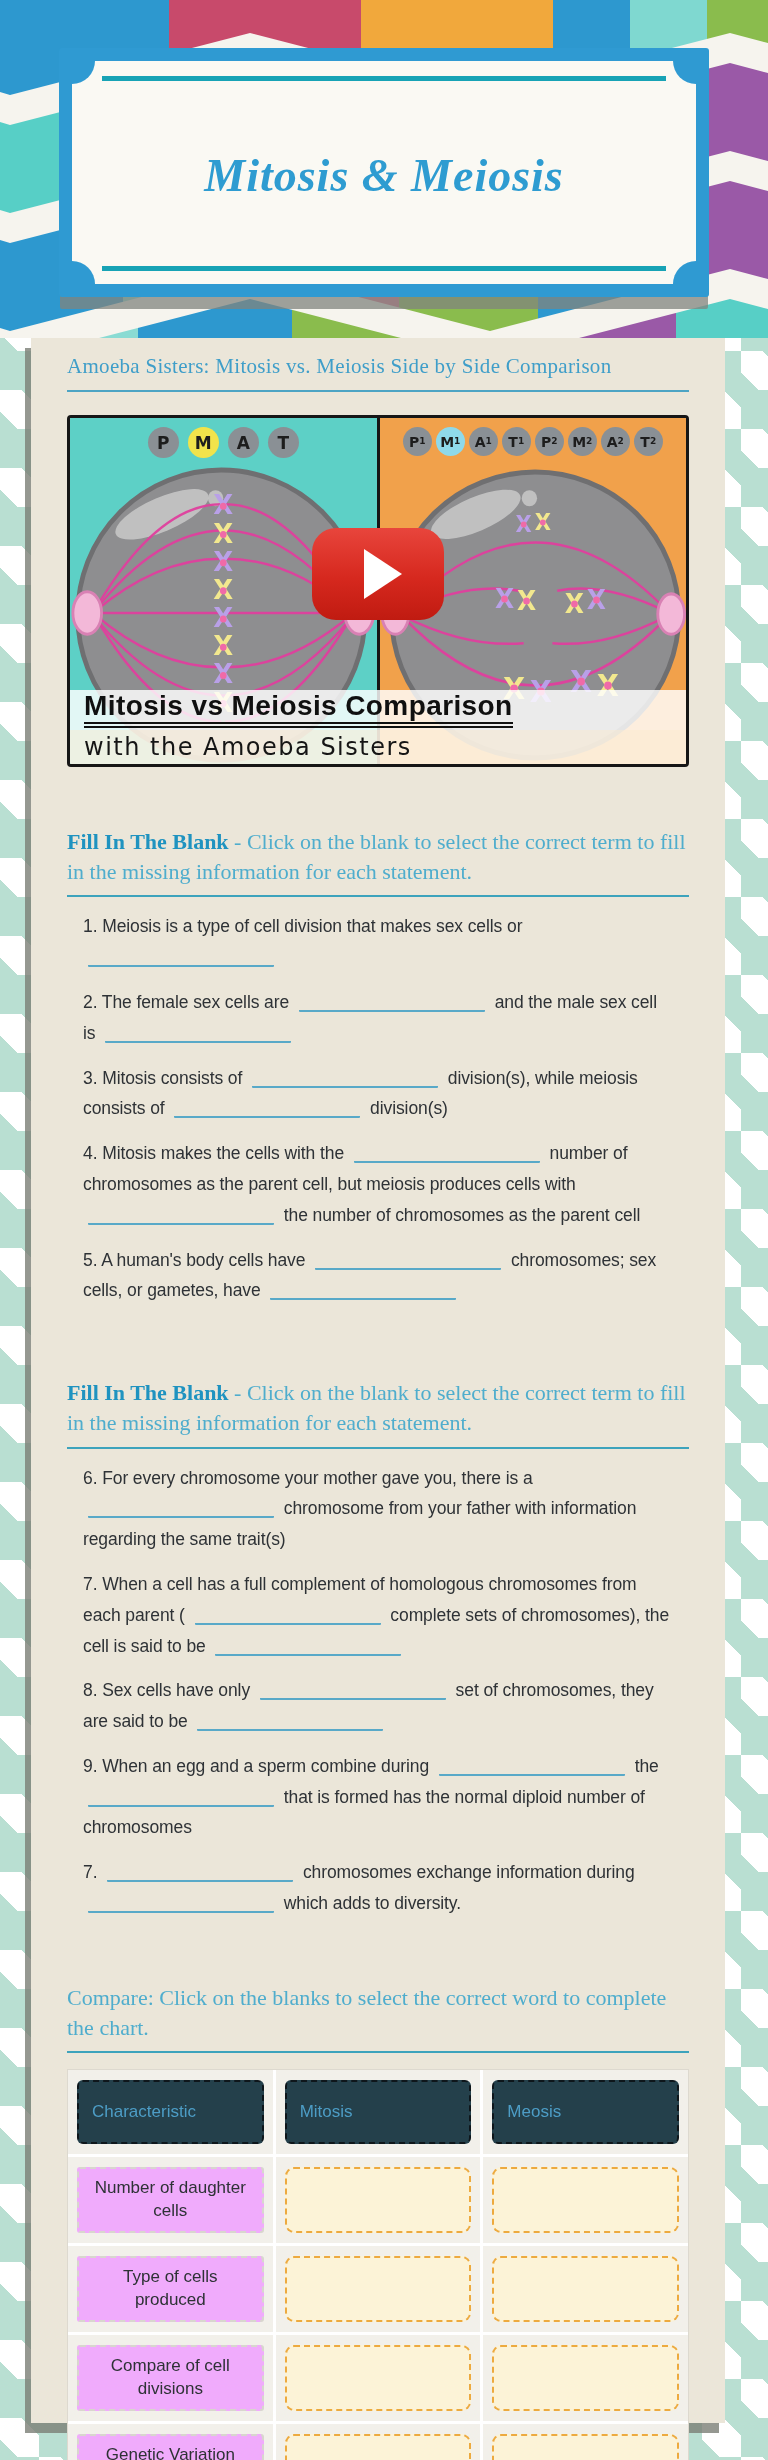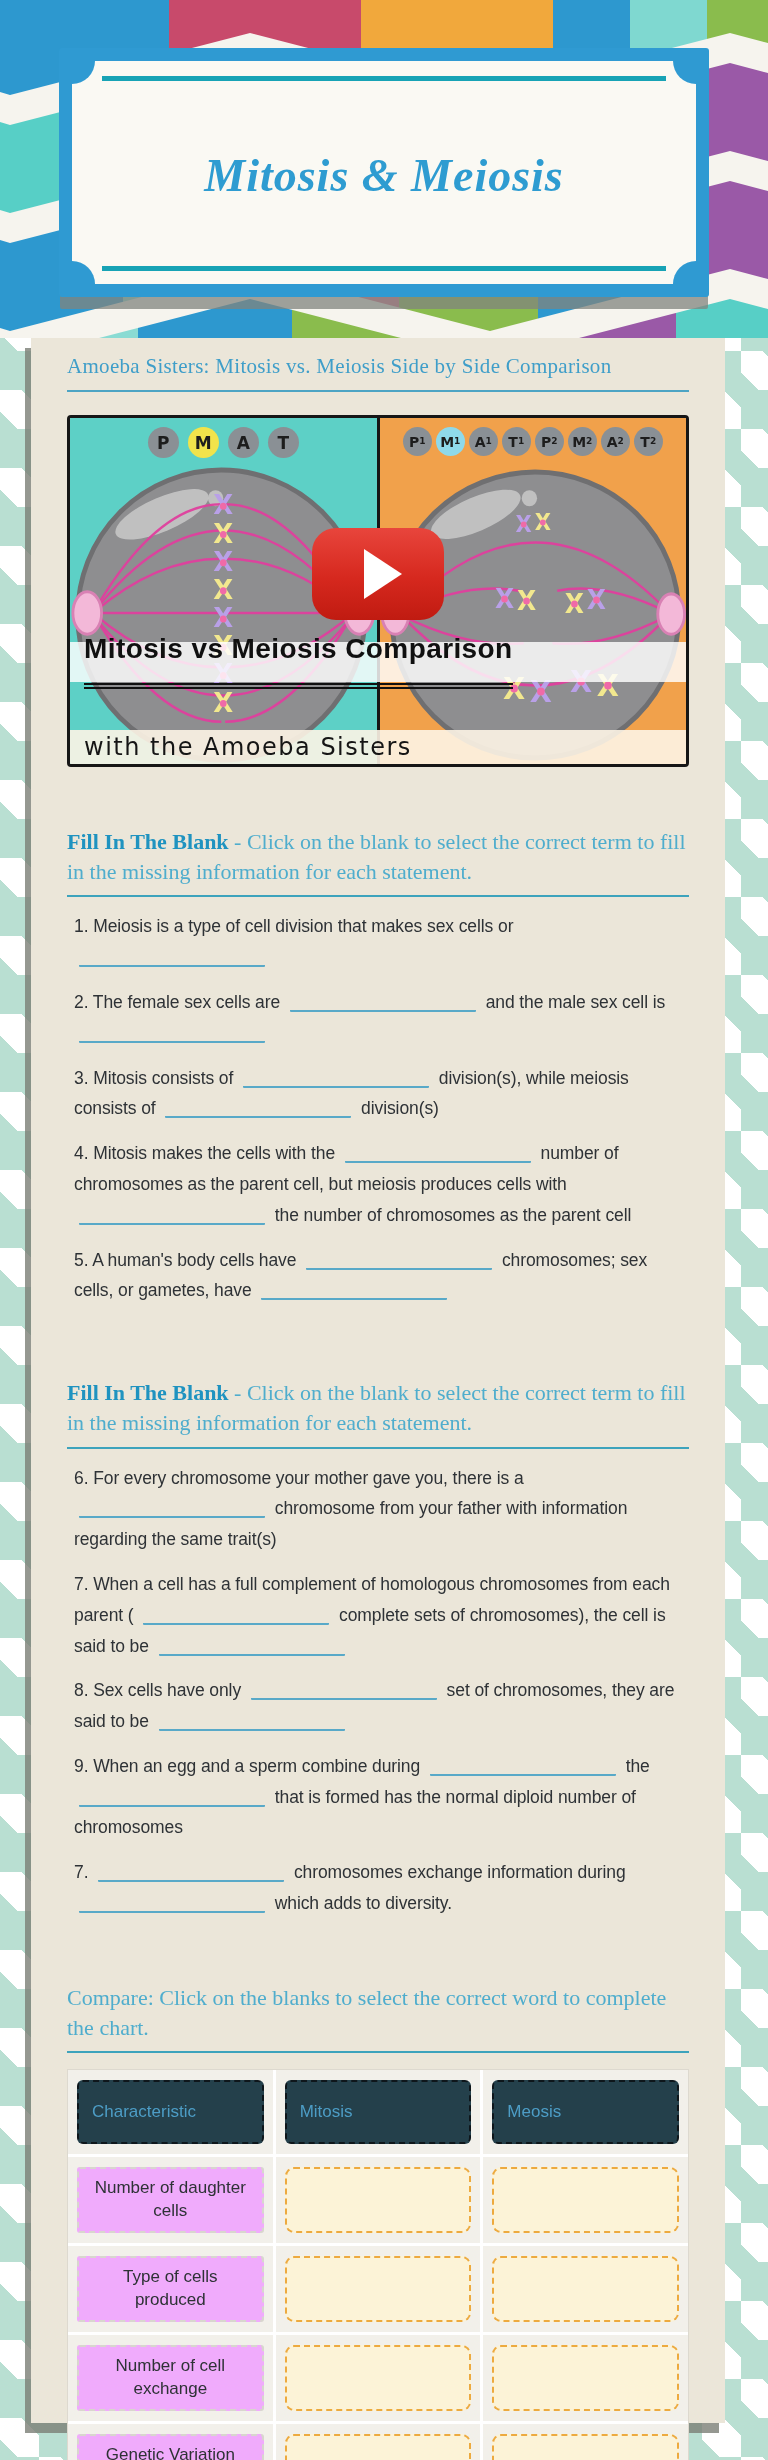--- a/index.html
+++ b/index.html
@@ -51,37 +51,37 @@
     display:flex; align-items:center; justify-content:center;
     font-weight:bold; font-size:17px; font-family:"DejaVu Sans", sans-serif; }
   .chip.sm { width:29px; height:29px; font-size:14px; }
   .chip sub { font-size:9px; line-height:1; }
   .chip.hl-y { background:#f1e34b; }
   .chip.hl-b { background:#8fd9ea; }
   .cellsvg { position:absolute; left:0; right:0; top:44px; bottom:0; width:100%; height:calc(100% - 44px); }
   .caps { position:absolute; left:0; right:0; bottom:0; z-index:4; }
   .cap1 { height:40px; background:rgba(255,255,255,.82); display:flex; align-items:center; padding-left:14px; }
   .cap1 span { font-weight:800; font-size:28px; color:#101010; line-height:1;
-    border-bottom:6px double #101010; padding-bottom:20px; letter-spacing:.4px; }
+    border-bottom:6px double #101010; padding-bottom:2px; letter-spacing:.4px; }
   .cap2 { height:34px; background:rgba(253,244,229,.9); display:flex; align-items:center;
     padding-left:14px; font-size:24px; color:#151515; letter-spacing:1.5px;
-    font-family:"DejaVu Sans", sans-serif;margin-top:48px; }
+    font-family:"DejaVu Sans", sans-serif; }
   .play { position:absolute; left:50%; top:45%; transform:translate(-50%,-50%);
     width:132px; height:92px; border-radius:24px; z-index:5;
     background:linear-gradient(#e8453c 0%,#d6281e 55%,#c01b11 100%);
     display:flex; align-items:center; justify-content:center; }
   .play-tri { width:0; height:0; border-left:38px solid #ffffff;
     border-top:25px solid transparent; border-bottom:25px solid transparent; margin-left:9px; }
   
   .section { margin-top:60px; }
   .section.s2 { margin-top:72px; }
   .sheading { font-family:"Liberation Serif", serif; font-size:22px; color:#4fadcd; line-height:1.35; }
   .sheading b { color:#1f93c0; }
   .shr { border:0; border-top:2px solid #3da3bc; margin:9px 0 2px; }
-  .question { font-size:17.5px; color:#2e3236; line-height:1.76; margin:14px 7px;
+  .question { font-size:17.5px; color:#2e3236; line-height:1.76; margin:14px 16px;
     letter-spacing:-.1px; }
   .blank { display:inline-block; width:186px; height:19px; margin:0 5px;
     border-bottom:2px solid #58a9c8; vertical-align:-4px; border-radius:1px; }
   
   .compare { margin-top:64px; }
   .ctable { margin-top:16px; background:#ffffff; border:1px solid #ddd9cf;
     display:grid; grid-template-columns:repeat(3,1fr); gap:3px; }
   .tcell { background:#f2f0ea; padding:10px 9px; display:flex; }
   .hbox { flex:1; background:#24404b; border:2px dashed #0e161b; border-radius:6px;
     color:#4d9dc6; font-size:17px; display:flex; align-items:center;
@@ -346,21 +346,21 @@
         <div class="tcell">
           <div class="cbox">Type of cells produced</div>
         </div>
         <div class="tcell">
           <div class="abox"></div>
         </div>
         <div class="tcell">
           <div class="abox"></div>
         </div>
         <div class="tcell">
-          <div class="cbox">Number of cell exchange</div>
+          <div class="cbox">Compare of cell divisions</div>
         </div>
         <div class="tcell">
           <div class="abox"></div>
         </div>
         <div class="tcell">
           <div class="abox"></div>
         </div>
         <div class="tcell">
           <div class="cbox">Genetic Variation (different DNA)?</div>
         </div>

